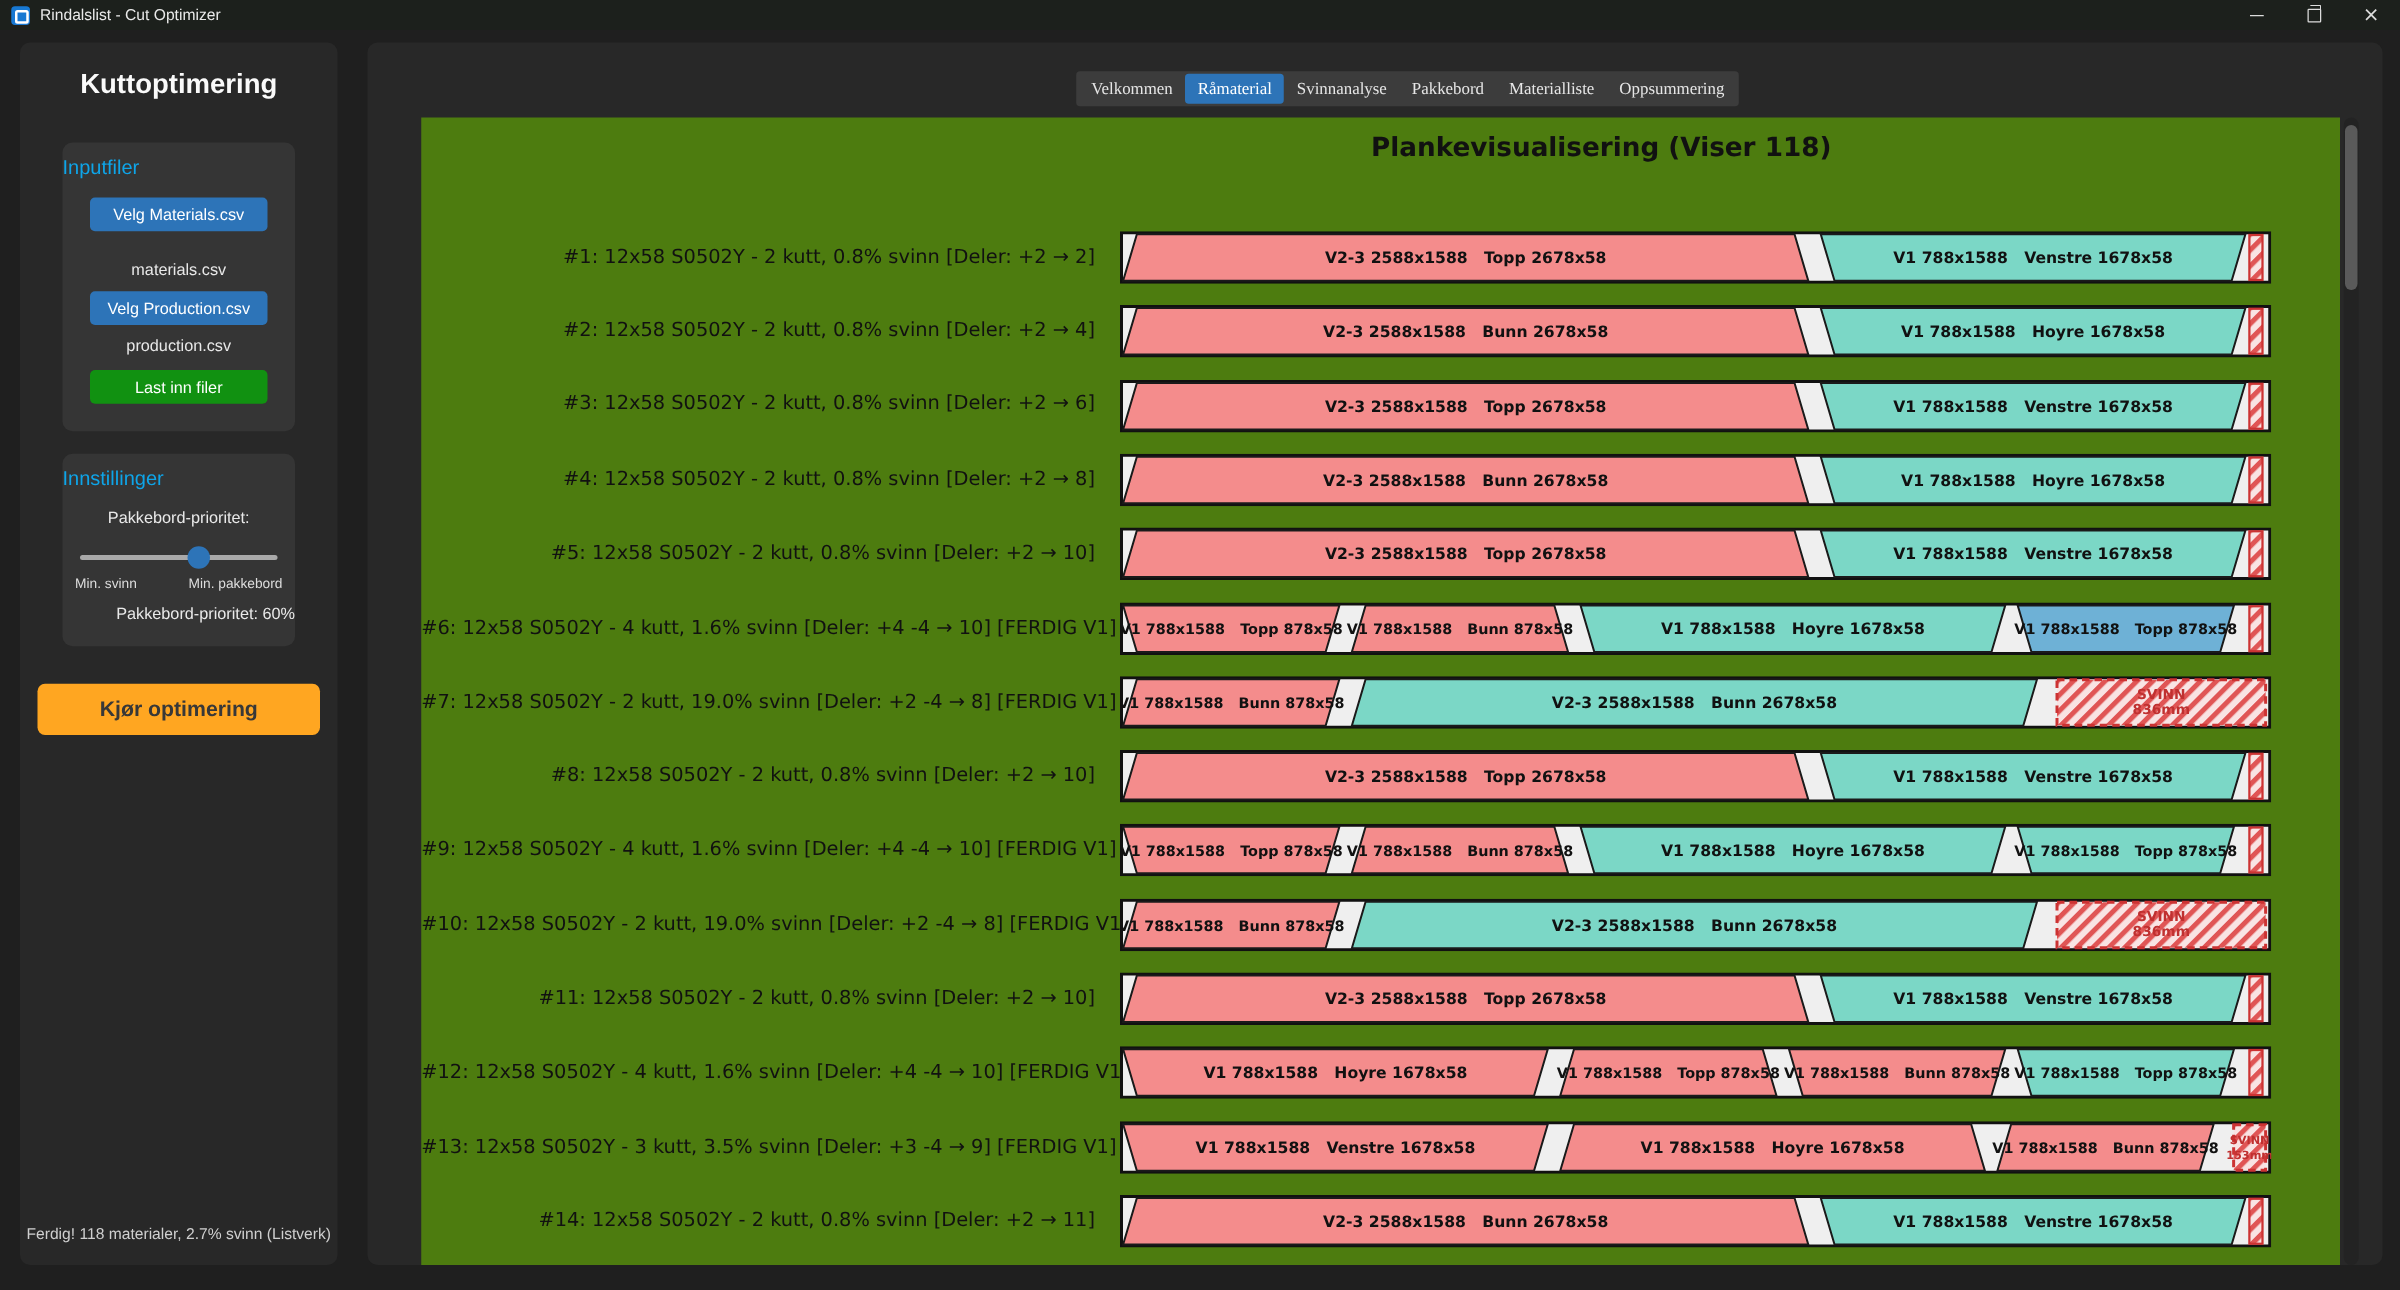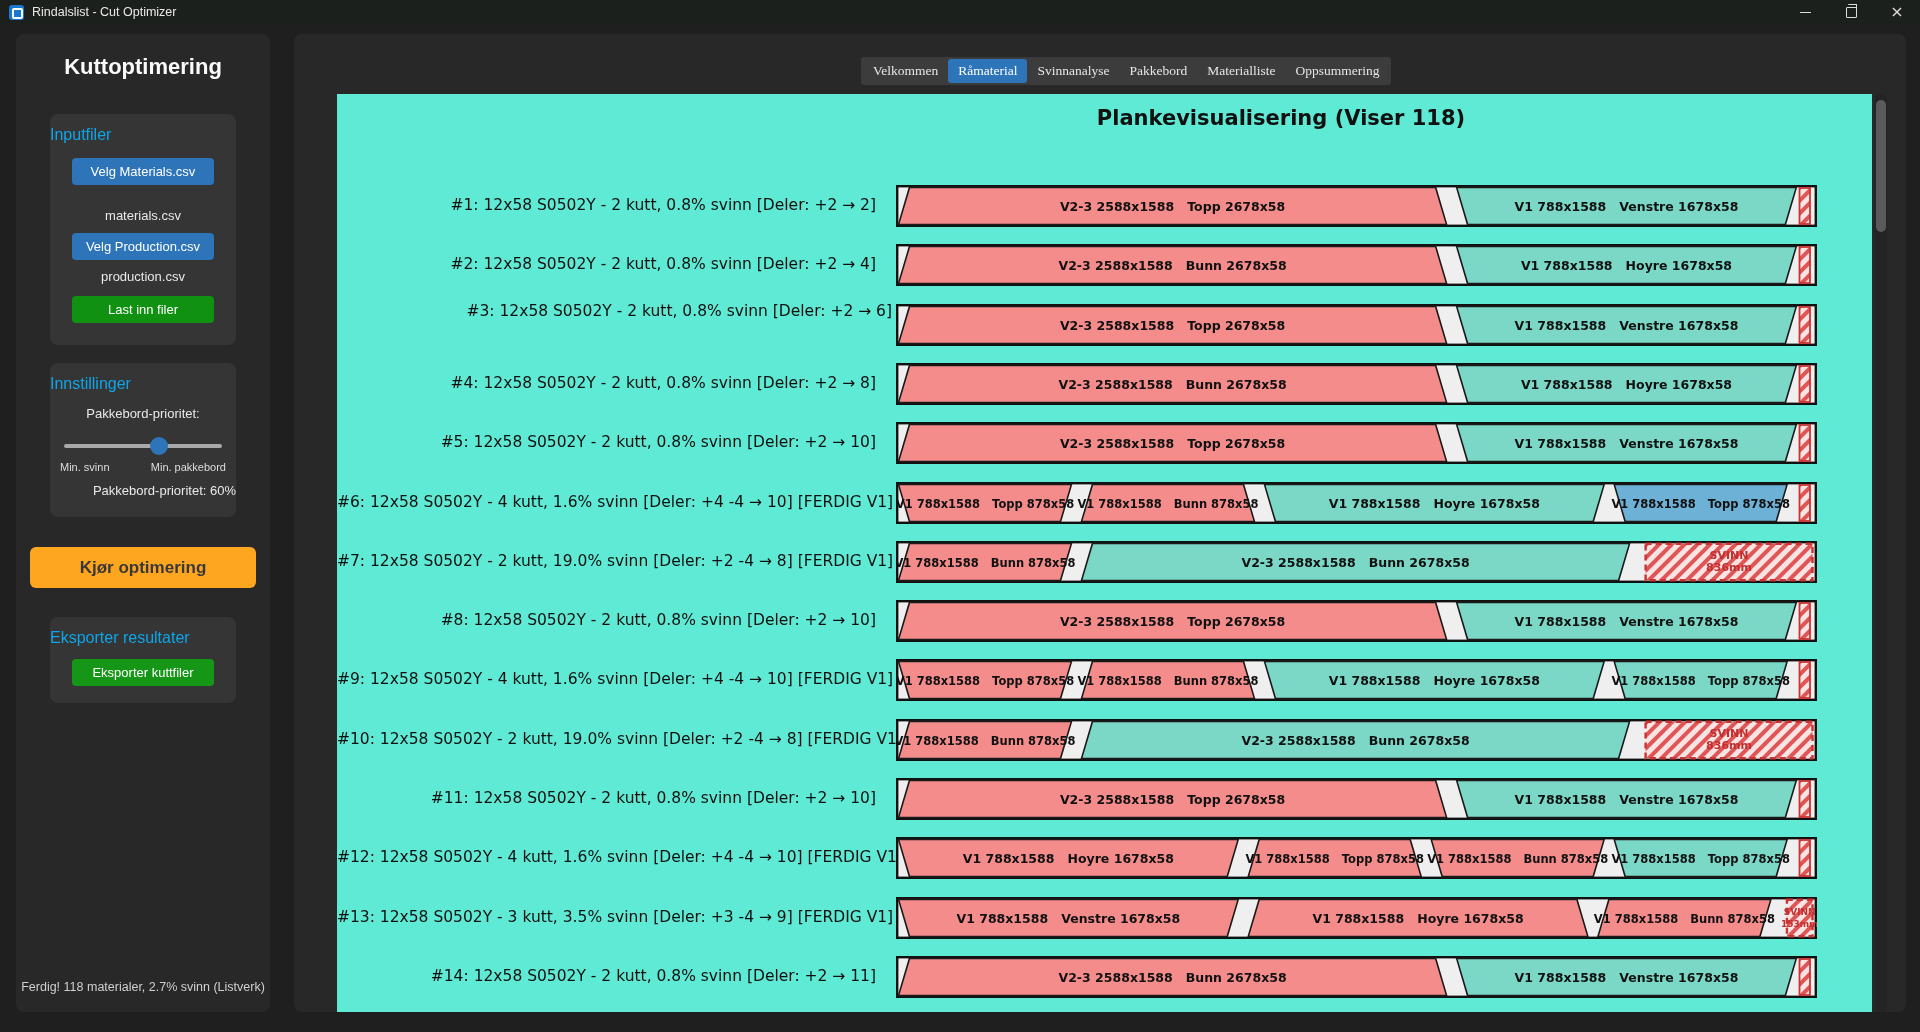--- a/index.html
+++ b/index.html
@@ -46,21 +46,21 @@
            background:#ffa621;color:#383838;font-size:17px;font-weight:bold;
            font-family:"Liberation Sans",sans-serif;cursor:pointer;}
   .status-text{position:absolute;left:0;top:946px;width:254px;text-align:center;color:#cfcfcf;font-size:12.5px;}
 
   
   .main{position:absolute;left:294px;top:34px;width:1612px;height:978px;background:#282828;border-radius:8px;}
   .tabbar{position:absolute;left:567px;top:23px;display:flex;background:#3c3c3c;border-radius:3px;padding:2px;font-family:Liberation Serif, serif;}
   .tab{padding:4px 10px;font-size:13.5px;color:#e6e6e6;border-radius:3px;white-space:nowrap;cursor:pointer;}
   .tab.active{background:#2d74b8;color:#ffffff;}
 
-  .canvas{position:absolute;left:43px;top:60px;width:1535px;height:918px;background:#5eead4;overflow:hidden;}
+  .canvas{position:absolute;left:43px;top:60px;width:1535px;height:918px;background:#4d7c0f;overflow:hidden;}
   .plot-title{position:absolute;left:704px;top:12px;width:480px;text-align:center;color:#111;
               font-family:"DejaVu Sans",sans-serif;font-size:21px;font-weight:bold;}
   .row-label{position:absolute;left:0;width:539px;text-align:right;color:#111;
              font-family:"DejaVu Sans",sans-serif;font-size:15.5px;white-space:pre;}
   .bar-svg{position:absolute;left:559px;}
 
   .scrollbar{position:absolute;left:1581px;top:60px;width:12px;height:918px;background:#232323;border-radius:6px;}
   .scroll-thumb{position:absolute;left:1px;top:6px;width:10px;height:132px;background:#5a5a5a;border-radius:5px;cursor:pointer;}
 </style>
 </head>
@@ -105,24 +105,20 @@
       </div>
       <div class="minmax">
         <span>Min. svinn</span>
         <span>Min. pakkebord</span>
       </div>
       <div class="slider-value">Pakkebord-prioritet: 60%</div>
     </div>
 
     <button class="run-btn">Kjør optimering</button>
 
-    <div class="card" id="export-card">
-      <h2>Eksporter resultater</h2>
-      <button class="sb-btn btn-green2" style="margin-top:12px;">Eksporter kuttfiler</button>
-    </div>
 
     <div class="status-text">Ferdig! 118 materialer, 2.7% svinn (Listverk)</div>
   </div>
 
   <div class="main">
     <div class="tabbar" id="tabbar">
         <span class="tab">Velkommen</span>
         <span class="tab active">Råmaterial</span>
         <span class="tab">Svinnanalyse</span>
         <span class="tab">Pakkebord</span>
@@ -144,21 +140,21 @@
           </svg>
           <div class="row-label" style="top: 161.3px;">#2: 12x58 S0502Y - 2 kutt, 0.8% svinn [Deler: +2 → 4]</div>
           <svg width="921" height="42" viewBox="0 0 921 42" class="bar-svg" style="top: 150.3px;">
             <rect x="1.2" y="1.2" width="918.6" height="39.6" fill="#efefef" stroke="#111" stroke-width="2.4"></rect>
             <polygon points="13.5,2.4 539.6195454545455,2.4 550.6195454545455,39.6 2.5,39.6" fill="#f48c8c" stroke="#1a1a1a" stroke-width="1.6"></polygon>
             <text x="276.55977272727273" y="25.5" text-anchor="middle" font-family="&quot;DejaVu Sans&quot;,sans-serif" font-weight="bold" font-size="12.5" fill="#111" xml:space="preserve" style="white-space: pre;">V2-3 2588x1588   Bunn 2678x58</text>
             <polygon points="560.6195454545455,2.4 900.3299999999999,2.4 889.3299999999999,39.6 571.6195454545455,39.6" fill="#7bd7c6" stroke="#1a1a1a" stroke-width="1.6"></polygon>
             <text x="730.4747727272727" y="25.5" text-anchor="middle" font-family="&quot;DejaVu Sans&quot;,sans-serif" font-weight="bold" font-size="12.5" fill="#111" xml:space="preserve" style="white-space: pre;">V1 788x1588   Hoyre 1678x58</text>
             <rect x="903.5" y="3" width="10.5" height="36" fill="url(#hatch)" stroke="#cc3333" stroke-width="1.8"></rect>
           </svg>
-          <div class="row-label" style="top: 208px; margin-left: 16px;">#3: 12x58 S0502Y - 2 kutt, 0.8% svinn [Deler: +2 → 6]</div>
+          <div class="row-label" style="top: 219px;">#3: 12x58 S0502Y - 2 kutt, 0.8% svinn [Deler: +2 → 6]</div>
           <svg width="921" height="42" viewBox="0 0 921 42" class="bar-svg" style="top: 209.6px;">
             <rect x="1.2" y="1.2" width="918.6" height="39.6" fill="#efefef" stroke="#111" stroke-width="2.4"></rect>
             <polygon points="13.5,2.4 539.6195454545455,2.4 550.6195454545455,39.6 2.5,39.6" fill="#f48c8c" stroke="#1a1a1a" stroke-width="1.6"></polygon>
             <text x="276.55977272727273" y="25.5" text-anchor="middle" font-family="&quot;DejaVu Sans&quot;,sans-serif" font-weight="bold" font-size="12.5" fill="#111" xml:space="preserve" style="white-space: pre;">V2-3 2588x1588   Topp 2678x58</text>
             <polygon points="560.6195454545455,2.4 900.3299999999999,2.4 889.3299999999999,39.6 571.6195454545455,39.6" fill="#7bd7c6" stroke="#1a1a1a" stroke-width="1.6"></polygon>
             <text x="730.4747727272727" y="25.5" text-anchor="middle" font-family="&quot;DejaVu Sans&quot;,sans-serif" font-weight="bold" font-size="12.5" fill="#111" xml:space="preserve" style="white-space: pre;">V1 788x1588   Venstre 1678x58</text>
             <rect x="903.5" y="3" width="10.5" height="36" fill="url(#hatch)" stroke="#cc3333" stroke-width="1.8"></rect>
           </svg>
           <div class="row-label" style="top: 279.9px;">#4: 12x58 S0502Y - 2 kutt, 0.8% svinn [Deler: +2 → 8]</div>
           <svg width="921" height="42" viewBox="0 0 921 42" class="bar-svg" style="top: 268.9px;">

